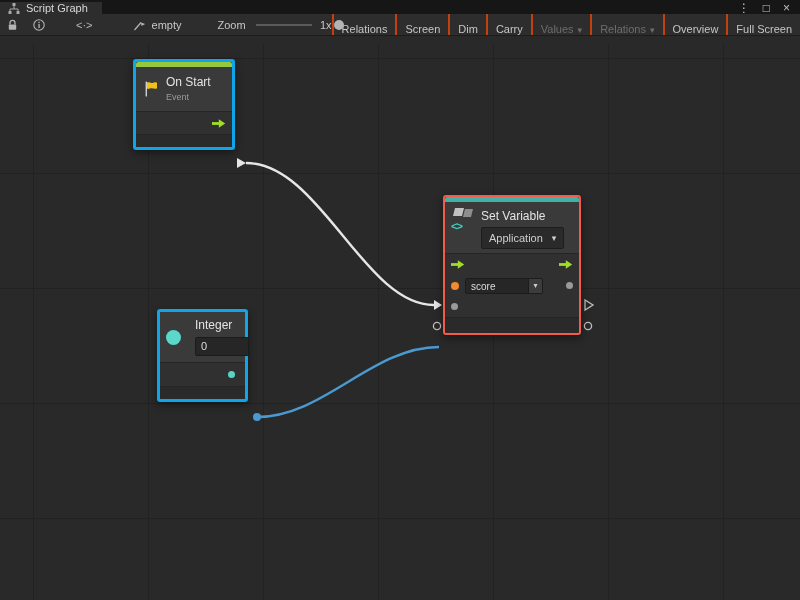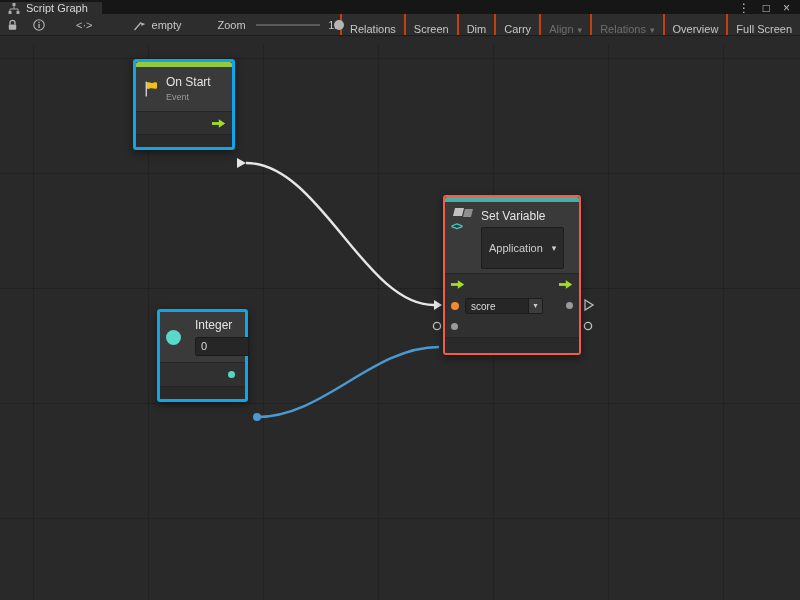--- a/index.html
+++ b/index.html
@@ -62,21 +62,21 @@
   
   .set-variable{left:443px;top:195px;width:138px}
   .set-variable .strip{background:#43b1a7}
   .sv-head{padding:6px 6px 4px;gap:6px}
   .sv-icon{position:relative;width:24px;height:22px;flex:none}
   .sv-icon .p1{position:absolute;left:3px;top:0;width:9px;height:8px;background:#c2c2c2;transform:skewX(-14deg)}
   .sv-icon .p2{position:absolute;left:13px;top:1px;width:8px;height:8px;background:#8e8e8e;transform:skewX(-14deg)}
   .sv-icon .angle{position:absolute;left:0;bottom:-2px;font-size:11px;font-weight:bold;color:#3fd2c2;letter-spacing:-1px}
   .sv-col{display:flex;flex-direction:column}
   .sv-col .title{line-height:16px}
-  .scope-select{margin-top:3px;display:inline-flex;align-items:center;gap:9px;background:#2a2a2a;border:1px solid #1d1d1d;border-radius:2px;padding:20px 7px;font-size:11px;color:#cfcfcf;height:19px;cursor:default}
+  .scope-select{margin-top:3px;display:inline-flex;align-items:center;gap:9px;background:#2a2a2a;border:1px solid #1d1d1d;border-radius:2px;padding:10px 7px;font-size:11px;color:#cfcfcf;height:19px;cursor:default}
   .scope-select .arr{font-size:9px}
   .port-row{display:flex;align-items:center;height:21px;padding:0 6px}
   .port-row .spacer{flex:1}
   .vs-select{display:flex;align-items:stretch;width:78px;height:16px;margin-left:6px;background:#262626;border:1px solid #1c1c1c;border-radius:2px;overflow:hidden;cursor:default}
   .vs-select .txt{flex:1;font-size:10px;color:#dddddd;padding:1px 5px;line-height:13px}
   .vs-select .arrow-box{width:14px;background:#3c3c3c;border-left:1px solid #1c1c1c;display:flex;align-items:center;justify-content:center;font-size:8px;color:#cccccc}
   .set-variable .foot{height:16px}
 
   
   .integer{left:157px;top:309px;width:91px}
@@ -146,21 +146,21 @@
     <div class="tb-btn">
         <span>Screen</span>
       </div>
     <div class="tb-btn">
         <span>Dim</span>
       </div>
     <div class="tb-btn">
         <span>Carry</span>
       </div>
     <div class="tb-btn disabled">
-      <span>Align</span>
+      <span>Values</span>
       <span class="arr">▾</span>
     </div>
     <div class="tb-btn disabled">
       <span>Relations</span>
       <span class="arr">▾</span>
     </div>
     <div class="tb-btn">
         <span>Overview</span>
       </div>
     <div class="tb-btn">

